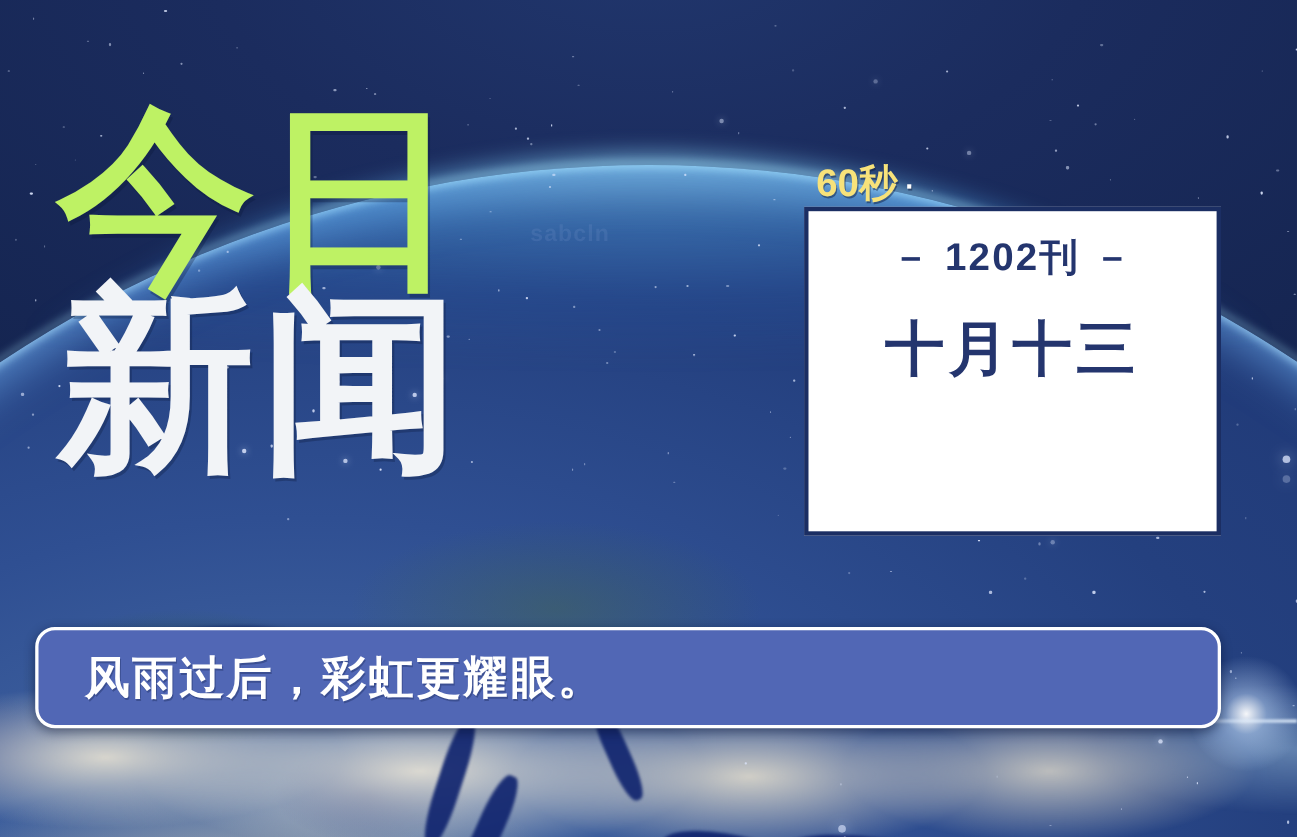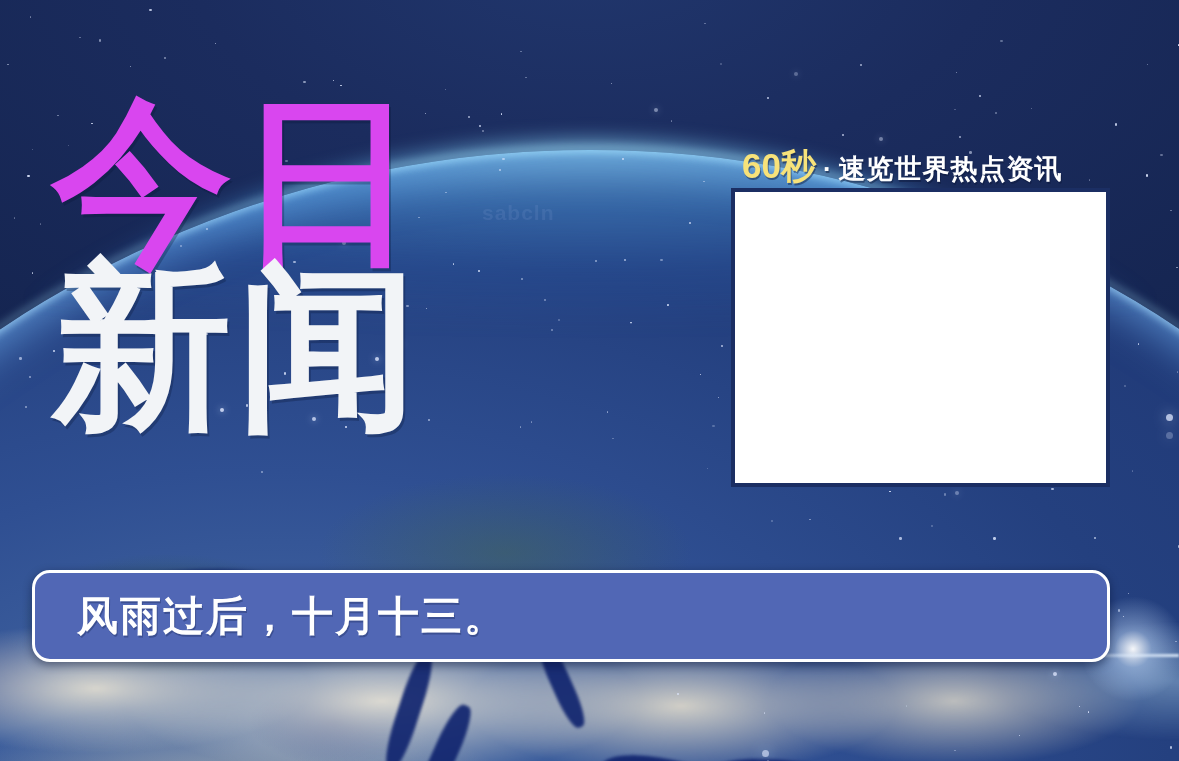--- a/index.html
+++ b/index.html
@@ -121,21 +121,21 @@
     font-size:21px; font-weight:bold;
     letter-spacing:.5px;
     white-space:nowrap;
     box-shadow:0 1px 3px rgba(0,0,0,.25);
   }
 
   
   .headline { position:absolute; left:52px; top:96px; }
   .hl-line { font-weight:bold; line-height:.96; white-space:nowrap; }
   .hl-today {
-    font-size:180px; color:#d946ef;
+    font-size:180px; color:#bef264;
     letter-spacing:6px;
     text-shadow:2px 3px 0 rgba(10,22,55,.30);
   }
   .hl-news {
     font-size:180px; color:#f2f4f7;
     letter-spacing:6px;
     margin-top:-8px;
     text-shadow:2px 3px 0 rgba(10,22,55,.30);
   }
 
@@ -410,24 +410,25 @@
 
 
     <div class="headline">
       <div class="hl-line hl-today">今日</div>
       <div class="hl-line hl-news">新闻</div>
     </div>
 
     <div class="tagline">
       <span class="tag-60">60秒</span>
       <span class="tag-dot">·</span>
-      <span class="tag-rest">速览世界热点资讯</span>
     </div>
 
     <div class="card">
+      <div class="card-issue">－ 1202刊 －</div>
+      <div class="card-lunar">十月十三</div>
     </div>
 
     <div class="banner">
-      <span class="banner-text">风雨过后，十月十三。</span>
+      <span class="banner-text">风雨过后，彩虹更耀眼。</span>
     </div>
 
   </div>
 </div>
 
 </body></html>

